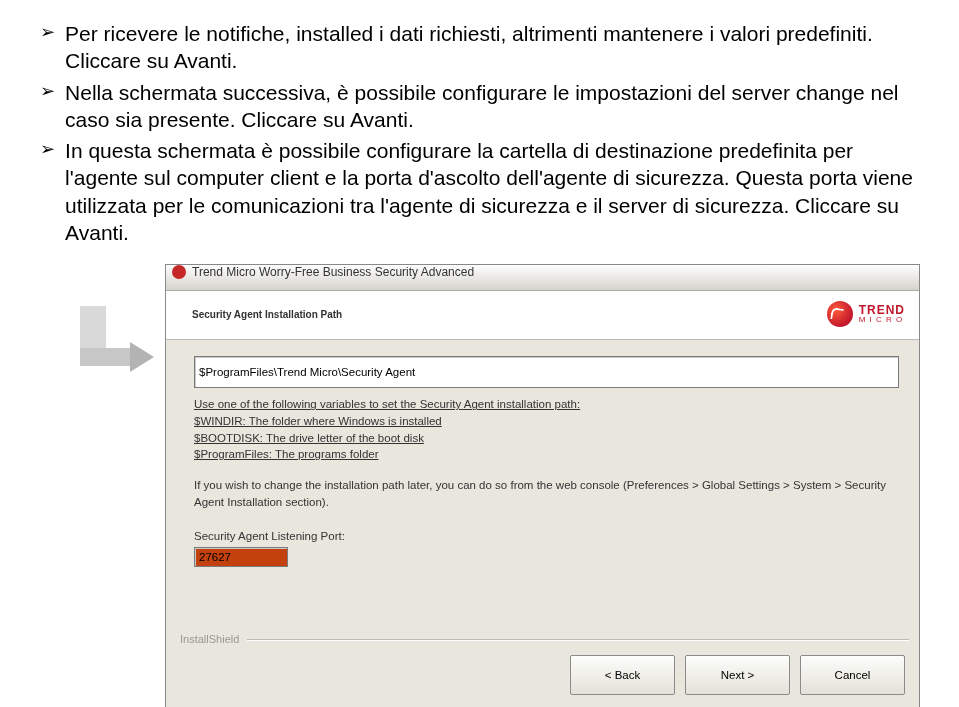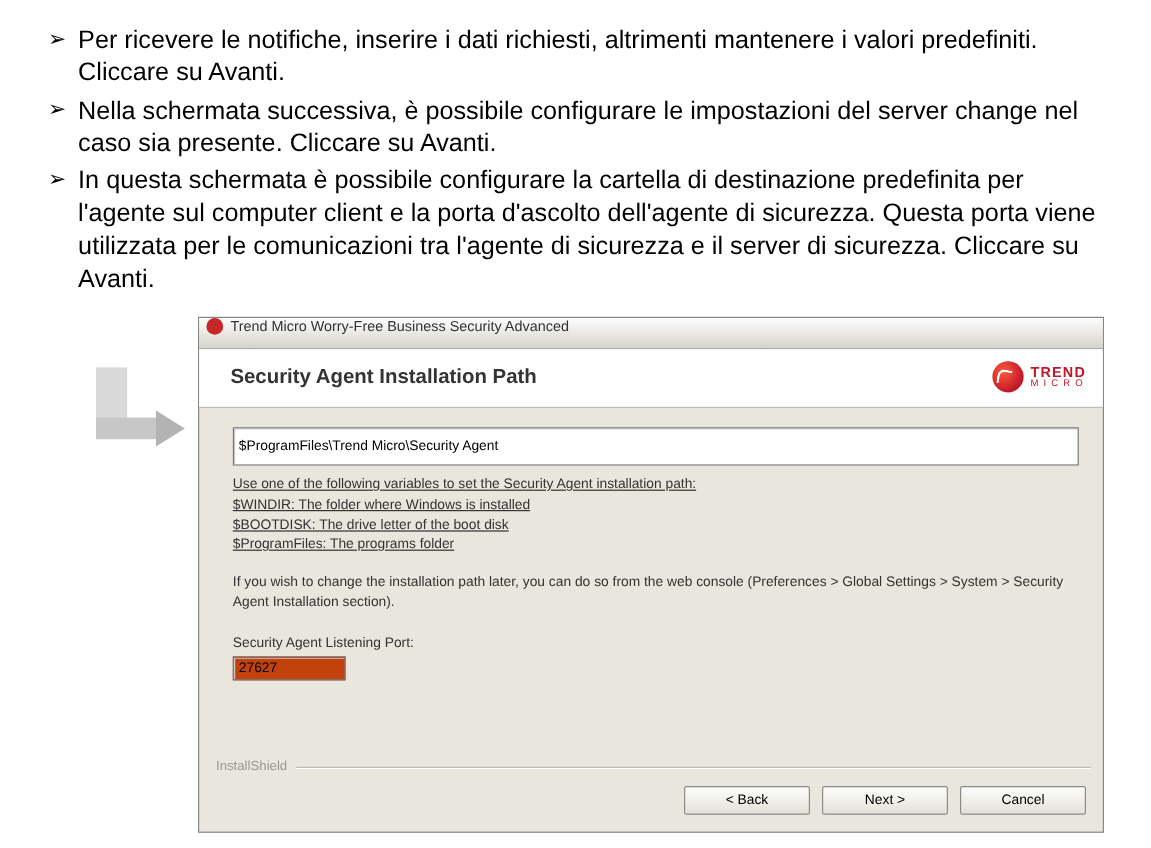--- a/index.html
+++ b/index.html
@@ -64,21 +64,21 @@
   }
   .header {
     background: #fff;
     border-bottom: 1px solid #bbb;
     padding: 10px 14px 12px 26px;
     display: flex;
     justify-content: space-between;
     align-items: center;
   }
   .header-left {
-    font-size: 17px;
+    font-size: 10px;
     font-weight: bold;
     color: #333;
   }
   .logo {
     display: flex;
     align-items: center;
     gap: 6px;
   }
   .logo-ball {
     width: 26px; height: 26px;
@@ -148,36 +148,36 @@
     box-shadow: 0 1px 0 #fff;
   }
   .btn-row {
     display: flex;
     justify-content: flex-end;
     gap: 10px;
     padding: 10px 14px 14px 14px;
   }
   .btn {
     width: 105px;
-    height: 24px;
+    height: 40px;
     font-size: 11.5px;
     background: linear-gradient(#fdfdfb, #e3e1d8);
     border: 1px solid #8b8b8b;
     border-radius: 2px;
     cursor: pointer;
     font-family: Tahoma, Arial, sans-serif;
   }
 </style>
 </head>
 <body>
 
 <div class="bullets">
   <div class="bullet-row">
     <span class="bullet-marker">➢</span>
-    <span class="bullet-text">Per ricevere le notifiche, inserire i dati richiesti, altrimenti mantenere i valori predefiniti. Cliccare su Avanti.</span>
+    <span class="bullet-text">Per ricevere le notifiche, installed i dati richiesti, altrimenti mantenere i valori predefiniti. Cliccare su Avanti.</span>
   </div>
   <div class="bullet-row">
     <span class="bullet-marker">➢</span>
     <span class="bullet-text">Nella schermata successiva, è possibile configurare le impostazioni del server change nel caso sia presente. Cliccare su Avanti.</span>
   </div>
   <div class="bullet-row">
     <span class="bullet-marker">➢</span>
     <span class="bullet-text">In questa schermata è possibile configurare la cartella di destinazione predefinita per l'agente sul computer client e la porta d'ascolto dell'agente di sicurezza. Questa porta viene utilizzata per le comunicazioni tra l'agente di sicurezza e il server di sicurezza. Cliccare su Avanti.</span>
   </div>
 </div>

